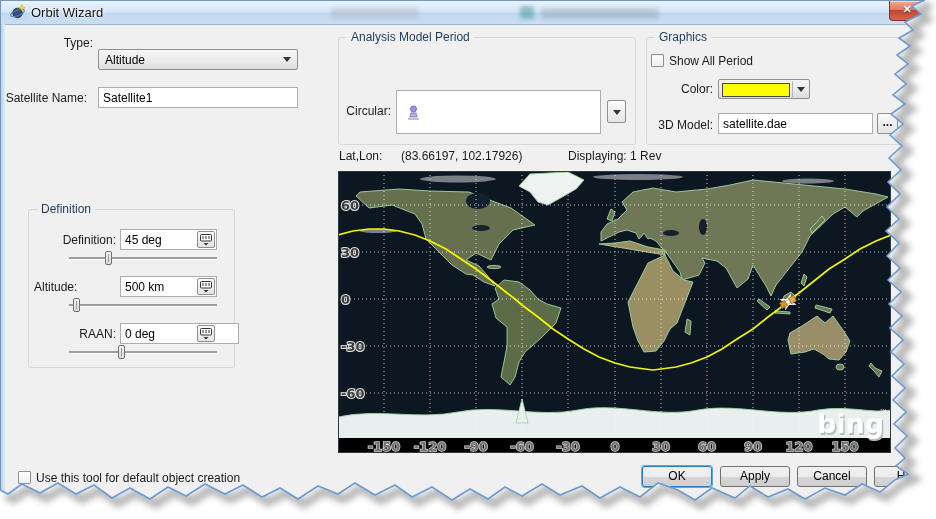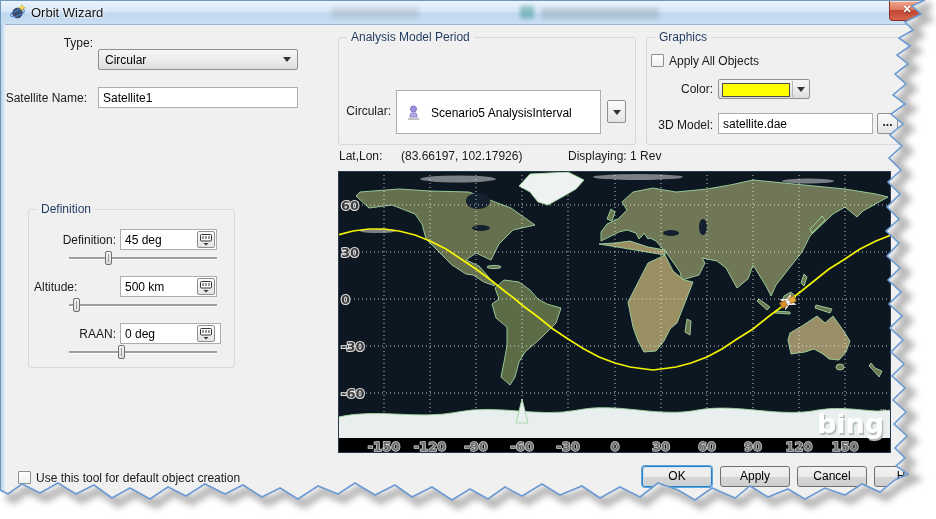--- a/index.html
+++ b/index.html
@@ -72,47 +72,46 @@
         <ellipse cx="7.5" cy="9" rx="7.2" ry="2.8" fill="none" stroke="#4a7fd4" stroke-width="1.1" transform="rotate(-22 7.5 9)"></ellipse>
         <path d="M12,0.5 L12.9,2.9 L15.4,3.8 L12.9,4.7 L12,7.1 L11.1,4.7 L8.6,3.8 L11.1,2.9 Z" fill="#ffe14d" stroke="#c9a200" stroke-width="0.5"></path>
       </svg>
       <span class="title-text">Orbit Wizard</span>
       <div class="close-btn">✕</div>
     </div>
     <div class="frame-left"></div>
 
     <span class="lbl" style="left:20px;top:35px;width:72px;text-align:right;">Type:</span>
     <div class="combo" style="left:97px;top:48px;width:200px;height:21px;">
-      <span class="combo-text">Circular</span>
+      <span class="combo-text">Altitude</span>
       <span class="arrow"></span>
     </div>
     <span class="lbl" style="left:1px;top:90px;width:85px;text-align:right;">Satellite Name:</span>
     <input class="txt" style="left: 97px; top: 86px; width: 200px;" value="Satellite1">
 
     <div class="groupbox" style="left:337px;top:36px;width:296px;height:106px;">
       <span class="legend">Analysis Model Period</span>
     </div>
     <span class="lbl" style="left:340px;top:103px;width:50px;text-align:right;">Circular:</span>
     <div class="txt" style="left:395px;top:89px;width:205px;height:44px;">
       <svg style="position:absolute;left:10px;top:14px;" width="13" height="15" viewBox="0 0 13 15">
         <circle cx="6.5" cy="4" r="3" fill="#a292dd" stroke="#6e5bbd" stroke-width="0.8"></circle>
         <path d="M4,8 L9,8 L10.2,12 L2.8,12 Z" fill="#b9aee8" stroke="#7d6cc6" stroke-width="0.8"></path>
         <line x1="1" y1="14" x2="12" y2="14" stroke="#9a9a9a" stroke-width="1.2"></line>
       </svg>
-      <span style="position:absolute;left:34px;top:15px;">Scenario5 AnalysisInterval</span>
     </div>
     <div class="mini-btn" style="left:606px;top:99px;width:19px;height:23px;">
       <span style="position:absolute;left:5px;top:9px;width:0;height:0;border-left:4px solid transparent;border-right:4px solid transparent;border-top:5px solid #333;"></span>
     </div>
 
     <div class="groupbox" style="left:645px;top:36px;width:280px;height:106px;">
       <span class="legend">Graphics</span>
     </div>
     <span class="checkbox" style="left:650px;top:53px;"></span>
-    <span class="lbl" style="left:668px;top:53px;">Apply All Objects</span>
+    <span class="lbl" style="left:668px;top:53px;">Show All Period</span>
     <span class="lbl" style="left:648px;top:81px;width:64px;text-align:right;">Color:</span>
     <div class="combo" style="left:717px;top:78px;width:92px;height:20px;">
       <span style="position: absolute; left: 3px; top: 3px; width: 66px; height: 12px; border: 1px solid rgb(74, 74, 74); background: rgb(255, 255, 0);"></span>
       <span style="position:absolute;left:73px;top:1px;bottom:1px;width:1px;background:#b5b5b5;"></span>
       <span class="arrow" style="right:4px;"></span>
     </div>
     <span class="lbl" style="left:648px;top:117px;width:64px;text-align:right;">3D Model:</span>
     <input class="txt" style="left: 717px; top: 112px; width: 155px;" value="satellite.dae">
     <div class="mini-btn" style="left:876px;top:112px;width:21px;height:21px;text-align:center;line-height:17px;font-weight:bold;">...</div>
 
@@ -249,21 +248,21 @@
           <line x1="9" y1="2" x2="9" y2="5" stroke="#333"></line>
         <path d="M3.5,9 L8.5,9 L6,11.5 Z" fill="#333"></path>
       </svg>
     </div>
     <div class="slider" style="left:68px;top:297px;width:148px;">
       <div class="groove"></div>
       <div class="thumb" style="left:3%;"></div>
     </div>
 
     <span class="lbl" style="left:33px;top:326px;width:82px;text-align:right;">RAAN:</span>
-    <input class="txt" style="left: 119px; top: 322px; width: 101px; padding-right: 24px;" value="0 deg">
+    <input class="txt" style="left: 119px; top: 322px; width: 119px; padding-right: 24px;" value="0 deg">
     <div class="mini-btn" style="left:196px;top:324px;width:18px;height:17px;">
       <svg width="12" height="12" viewBox="0 0 12 12" style="position:absolute;left:2px;top:2px;">
         <rect x="0.5" y="0.5" width="11" height="6.5" rx="1" fill="#fff" stroke="#333"></rect>
         <line x1="3" y1="2" x2="3" y2="5" stroke="#333"></line>
           <line x1="6" y1="2" x2="6" y2="5" stroke="#333"></line>
           <line x1="9" y1="2" x2="9" y2="5" stroke="#333"></line>
         <path d="M3.5,9 L8.5,9 L6,11.5 Z" fill="#333"></path>
       </svg>
     </div>
     <div class="slider" style="left:68px;top:344px;width:148px;">

